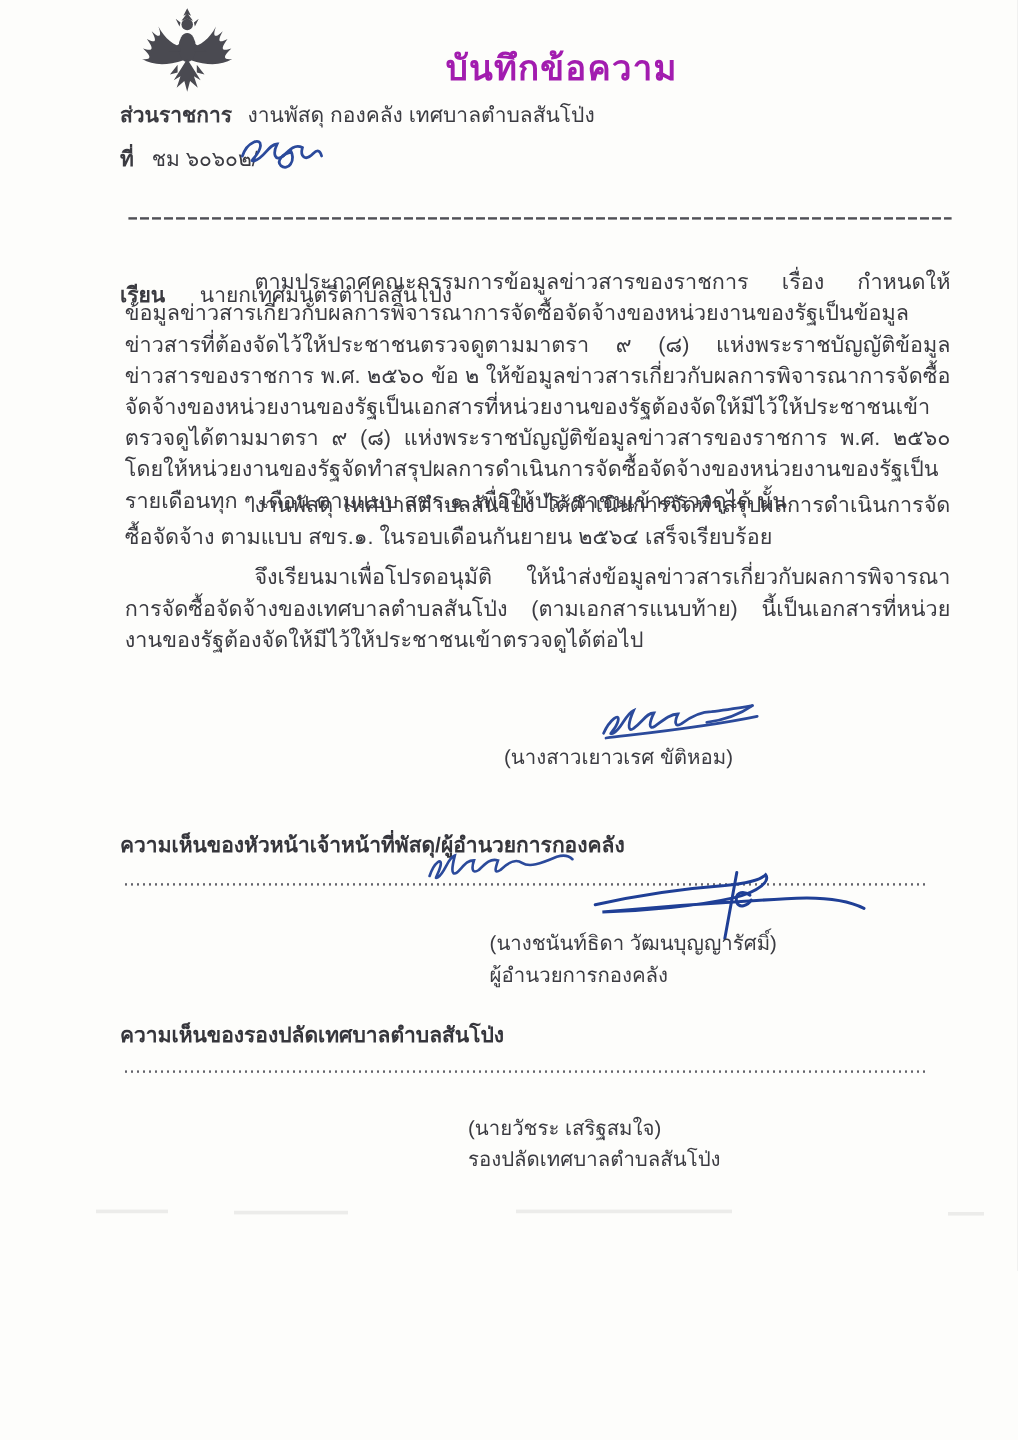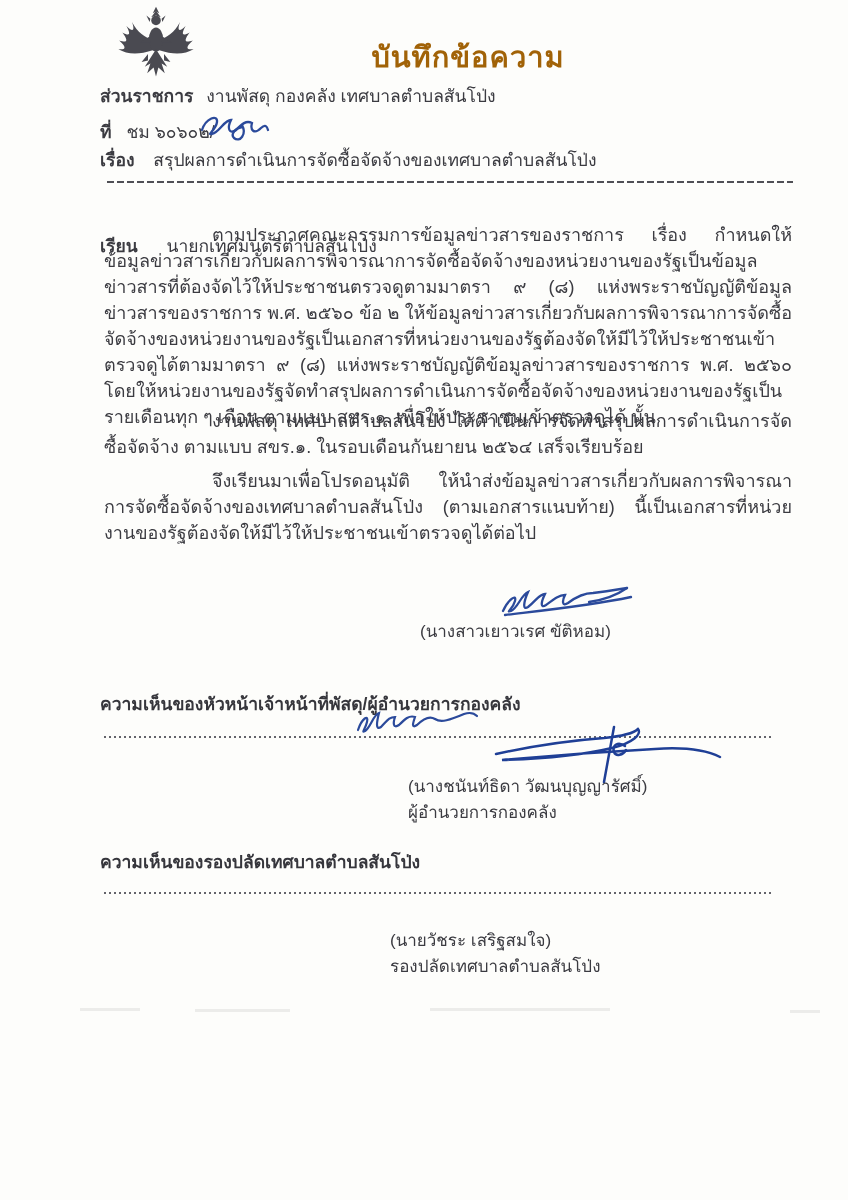--- a/index.html
+++ b/index.html
@@ -9,21 +9,21 @@
     margin:0 auto;
     background:#fdfdfb;
     font-family:"Liberation Sans","DejaVu Sans",sans-serif;
     color:#3b3b41;
     overflow:hidden;
   }
   .abs{position:absolute;}
   .b{font-weight:bold;}
   .title{
     font-size:29px;font-weight:bold;letter-spacing:1px;
-    text-align:center;color:#a16207;
+    text-align:center;color:#a21caf;
   }
   .line{font-size:17.5px;white-space:nowrap;}
   .body-par{
     width:688px;font-size:18px;line-height:26px;
     text-align:justify;text-align-last:left;
     color:#3b3b41;
   }
   .indent{text-indent:108px;}
   .dashed-divider{
     height:2px;
@@ -83,24 +83,20 @@
   <div class="abs" style="left:196px;top:108px;width:78px;height:38px;" title="เลขหนังสือเขียนด้วยลายมือหมึกน้ำเงิน">
     <svg width="78" height="38" viewBox="0 0 78 38">
       <g fill="none" stroke="#2b4a9b" stroke-width="2.3" stroke-linecap="round">
         <path d="M6 22 C10 10 22 6 21 14 C20 22 10 27 16 26 C24 24 28 12 35 12 C31 20 33 27 40 22"></path>
         <path d="M40 22 C46 16 50 12 56 15 C54 22 58 27 65 20 C69 16 71 18 72 22"></path>
         <path d="M46 17 C51 26 44 35 38 30 C34 26 40 20 46 19"></path>
       </g>
     </svg>
   </div>
 
-  <div class="abs line" style="left:100px;top:146px;">
-    <span class="b">เรื่อง</span>
-    <span style="margin-left:14px;">สรุปผลการดำเนินการจัดซื้อจัดจ้างของเทศบาลตำบลสันโป่ง</span>
-  </div>
 
   <div class="abs dashed-divider" style="left:107px;top:181px;width:686px;"></div>
 
   <div class="abs line" style="left:100px;top:216px;margin-top:16px;">
     <span class="b">เรียน</span>
     <span style="margin-left:24px;">นายกเทศมนตรีตำบลสันโป่ง</span>
   </div>
 
   <p class="abs body-par indent" style="left:104px;top:222px;margin:0;">ตามประกาศคณะกรรมการข้อมูลข่าวสารของราชการ เรื่อง กำหนดให้ข้อมูลข่าวสารเกี่ยวกับผลการพิจารณาการจัดซื้อจัดจ้างของหน่วยงานของรัฐเป็นข้อมูลข่าวสารที่ต้องจัดไว้ให้ประชาชนตรวจดูตามมาตรา ๙ (๘) แห่งพระราชบัญญัติข้อมูลข่าวสารของราชการ พ.ศ. ๒๕๖๐ ข้อ ๒ ให้ข้อมูลข่าวสารเกี่ยวกับผลการพิจารณาการจัดซื้อจัดจ้างของหน่วยงานของรัฐเป็นเอกสารที่หน่วยงานของรัฐต้องจัดให้มีไว้ให้ประชาชนเข้าตรวจดูได้ตามมาตรา ๙ (๘) แห่งพระราชบัญญัติข้อมูลข่าวสารของราชการ พ.ศ. ๒๕๖๐ โดยให้หน่วยงานของรัฐจัดทำสรุปผลการดำเนินการจัดซื้อจัดจ้างของหน่วยงานของรัฐเป็นรายเดือนทุก ๆ เดือน ตามแบบ สขร.๑. เพื่อให้ประชาชนเข้าตรวจดูได้ นั้น</p>
   <p class="abs body-par indent" style="left:104px;top:408px;margin:0;">งานพัสดุ เทศบาลตำบลสันโป่ง ได้ดำเนินการจัดทำสรุปผลการดำเนินการจัดซื้อจัดจ้าง ตามแบบ สขร.๑. ในรอบเดือนกันยายน  ๒๕๖๔ เสร็จเรียบร้อย</p>

